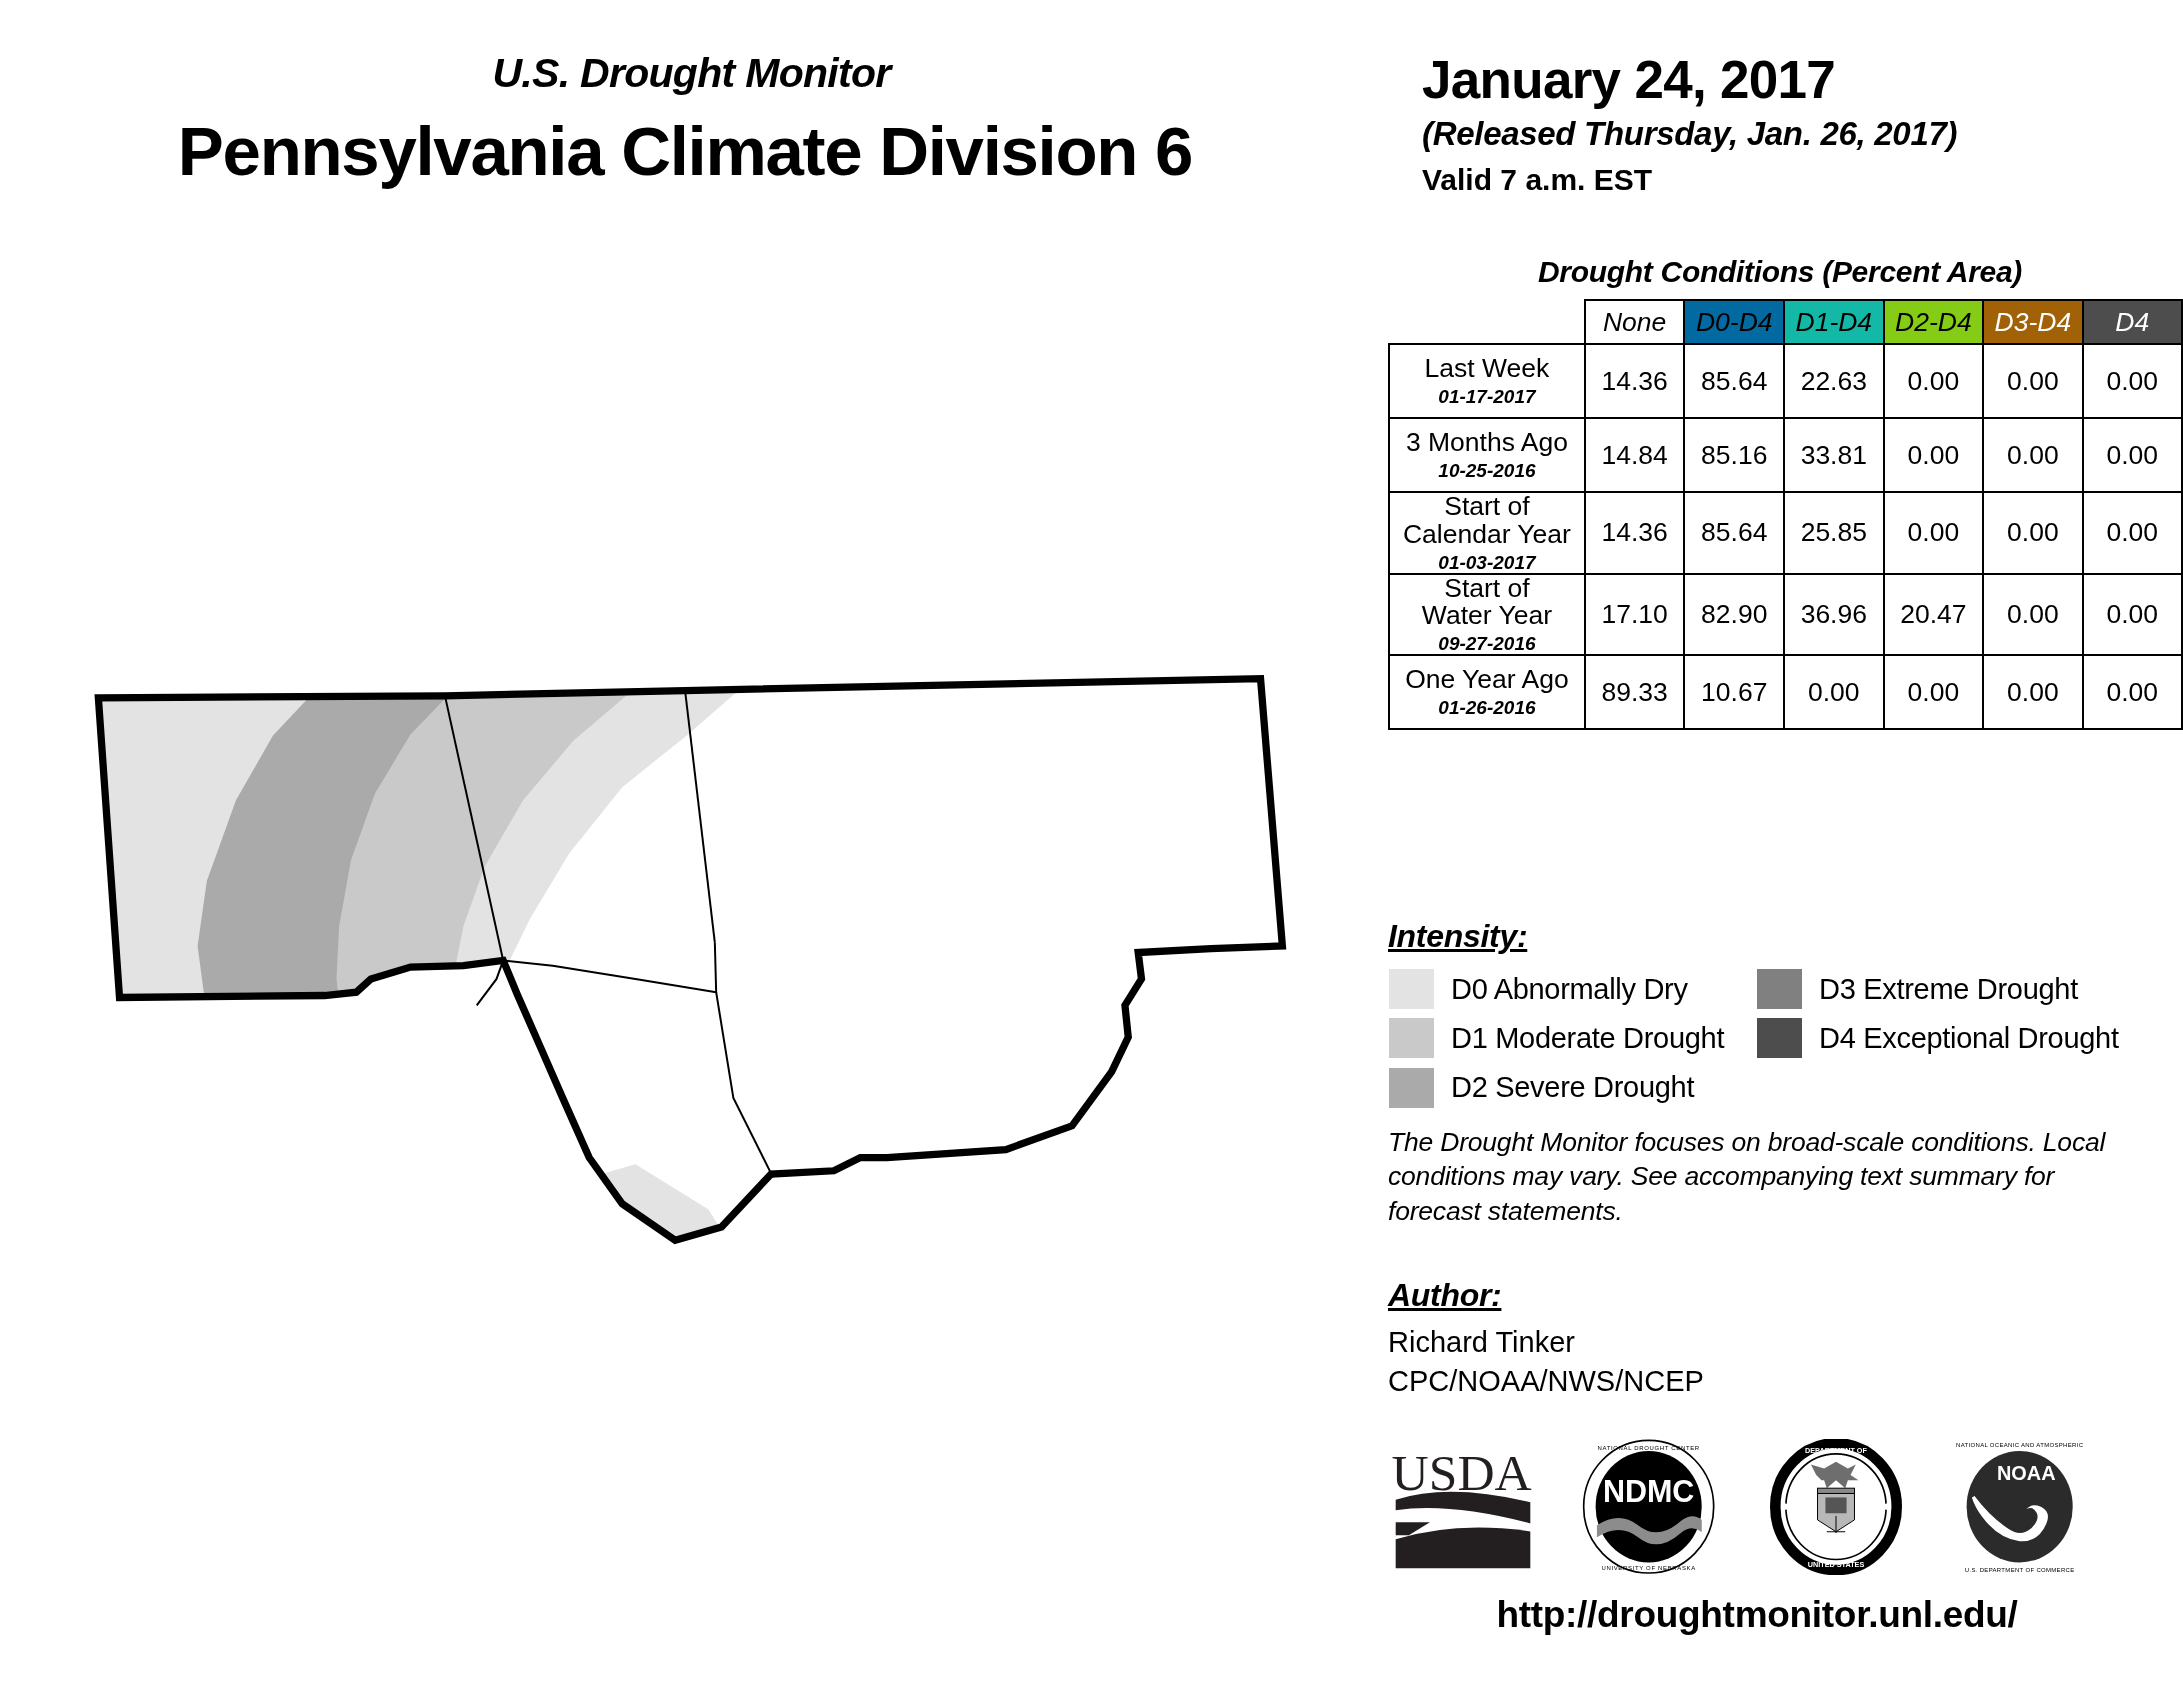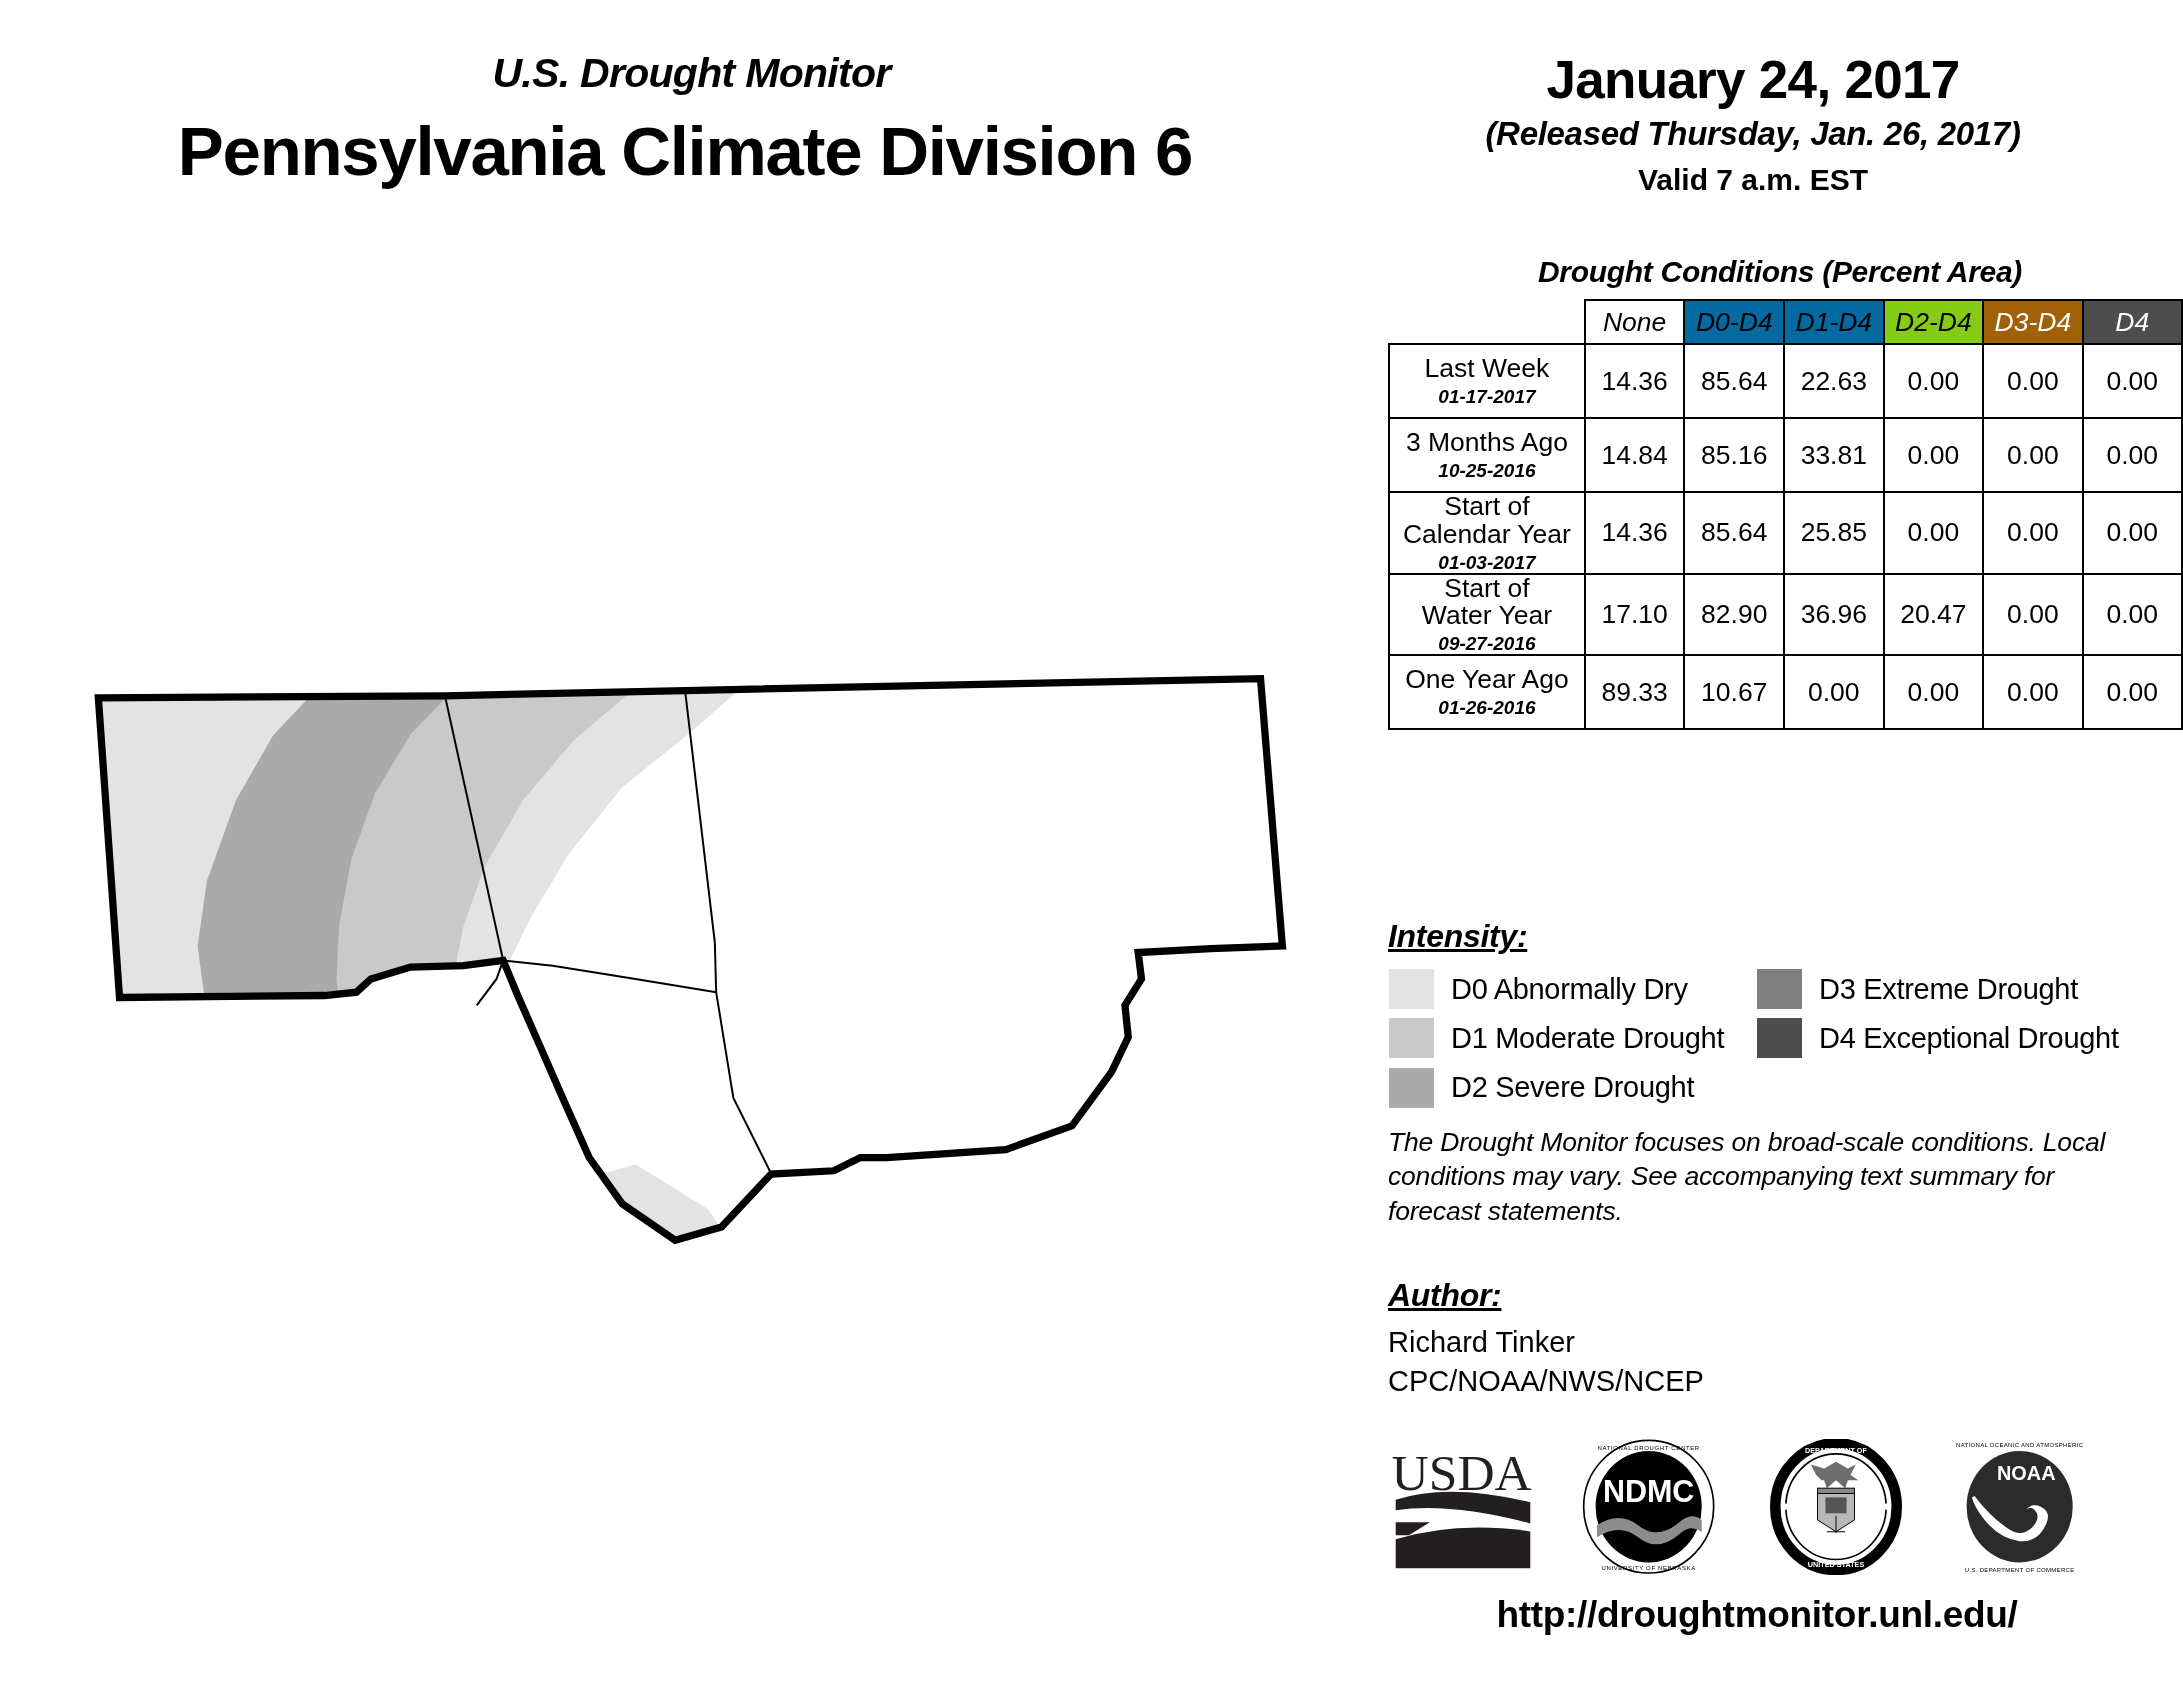--- a/index.html
+++ b/index.html
@@ -14,21 +14,21 @@
   #dm-subtitle{
     left:0;top:50px;width:1383px;text-align:center;
     font-size:41px;font-weight:bold;font-style:italic;
     letter-spacing:-0.7px;
   }
   #dm-title{
     left:0;top:112px;width:1370px;text-align:center;
     font-size:69px;font-weight:bold;letter-spacing:-1.3px;
   }
   #date-block{
-    left:1422px;top:53px;width:662px;text-align:center;
+    left:1422px;top:53px;width:662px;
   }
   #date-main{font-size:53px;font-weight:bold;letter-spacing:-0.7px;line-height:1.0;}
   #date-released{font-size:33px;font-weight:bold;font-style:italic;margin-top:9.3px;letter-spacing:-0.3px;}
   #date-valid{font-size:30px;font-weight:bold;margin-top:9.3px;}
 
   
   #table-caption{
     left:1449px;top:255px;width:662px;text-align:center;
     font-size:30px;font-style:italic;font-weight:bold;letter-spacing:-0.3px;
   }
@@ -104,21 +104,21 @@
 </div>
 
 <div class="abs" id="table-caption">Drought Conditions (Percent Area)</div>
 
 <table class="abs" id="cond-table">
   <thead>
     <tr>
       <th class="corner"></th>
       <th class="colw" style="background: rgb(255, 255, 255);">None</th>
       <th class="colw" style="background: #0369a1;">D0-D4</th>
-      <th class="colw" style="background: #0369a1;">D1-D4</th>
+      <th class="colw" style="background: #14b8a6;">D1-D4</th>
       <th class="colw" style="background: #84cc16;">D2-D4</th>
       <th class="colw" style="background: #a16207; color: rgb(255, 255, 255);">D3-D4</th>
       <th class="colw" style="background: rgb(77, 77, 77); color: rgb(255, 255, 255);">D4</th>
     </tr>
   </thead>
   <tbody>
     <tr class="r-med">
       <td class="rowlabel">
         <span>Last Week</span>
         <span class="sub">01-17-2017</span>

